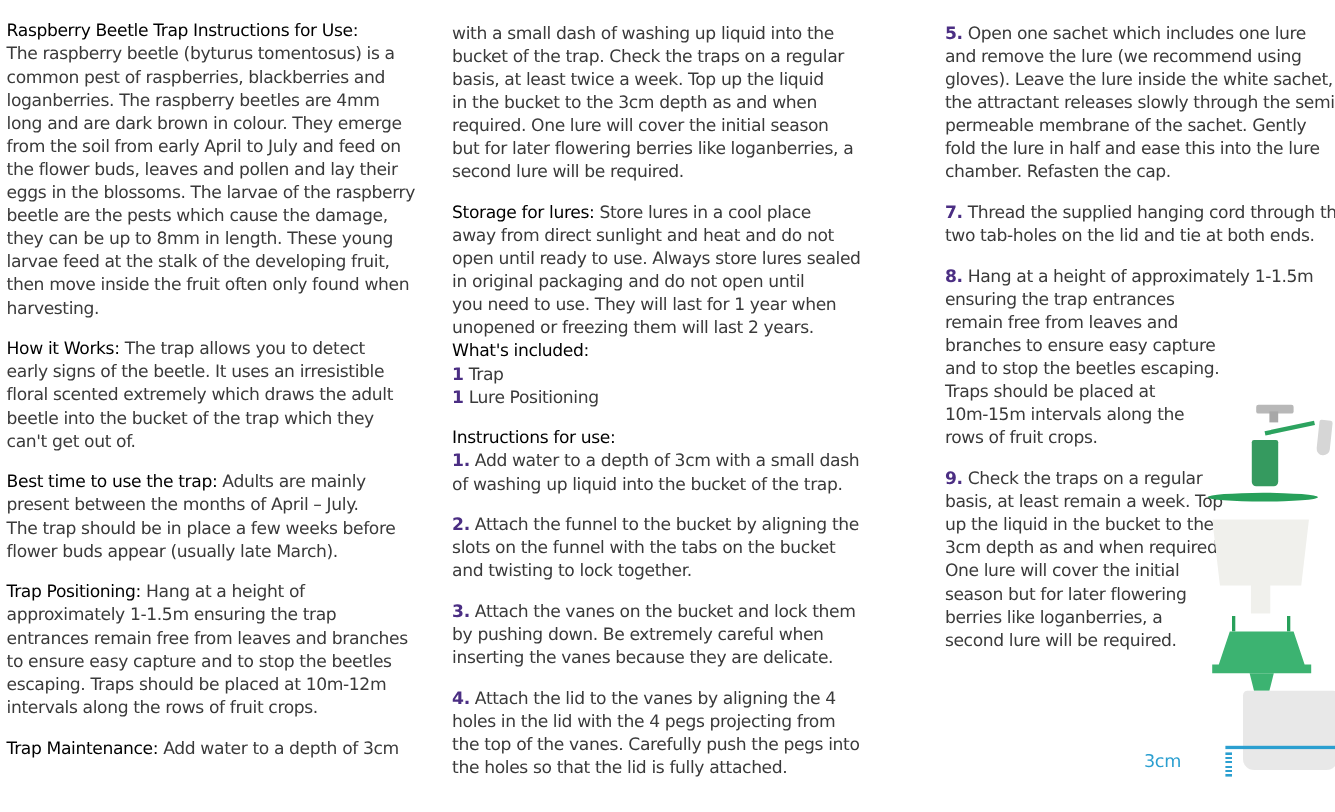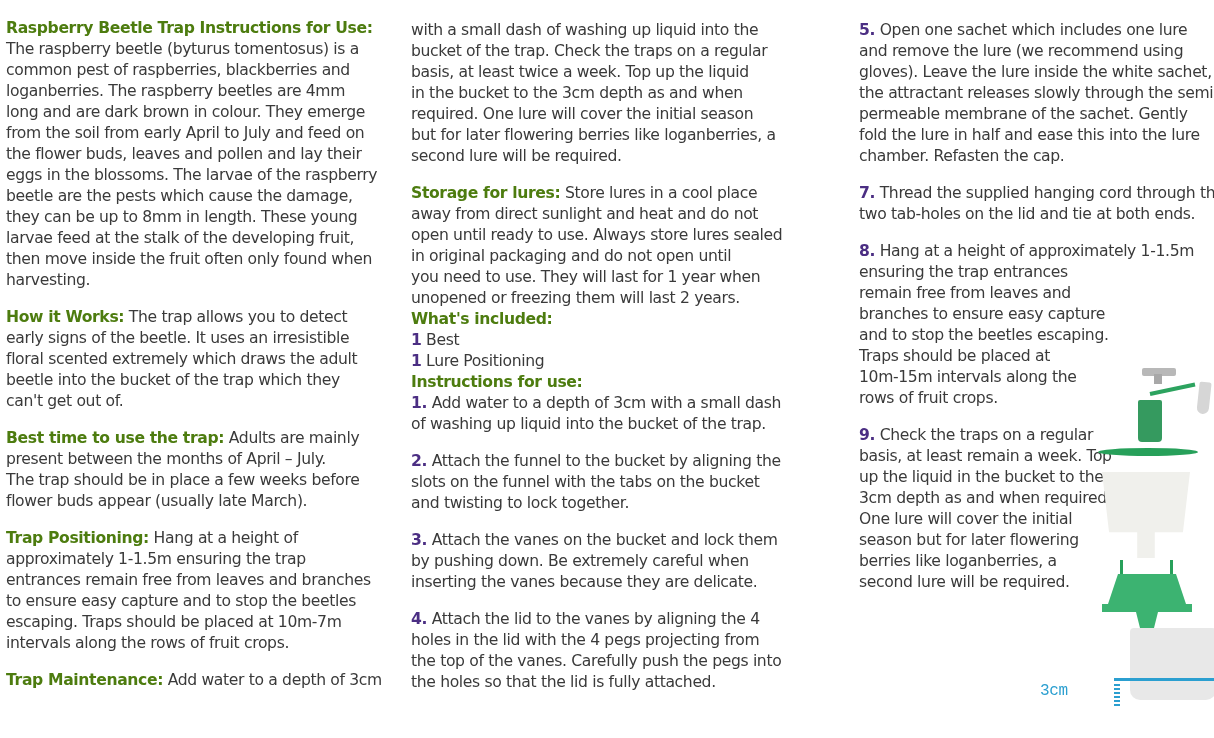--- a/index.html
+++ b/index.html
@@ -4,39 +4,39 @@
 <style>
   html, body { margin:0; padding:0; background:#ffffff; }
   body { width:1214px; height:738px; overflow:hidden; position:relative;
          font-family:"DejaVu Sans", "Liberation Sans", sans-serif; color:#3a3a3a; }
   .col { position:absolute; top:18px; font-size:15.6px; line-height:21px; letter-spacing:-0.35px; }
   .col1 { left:6px; width:392px; }
   .col2 { left:411px; width:395px; top:20px; }
   .col3 { left:859px; width:392px; top:20px; }
   .para { margin:0 0 16px 0; white-space:pre-line; }
   .tight { margin-bottom:0; }
-  .h { color:#4d7c0f; font-weight:bold; }
+  .h { color:#000000; font-weight:normal; }
   .num { color:#4b2e83; font-weight:bold; }
   .narrow { width:275px; }
   
   .trap { position:absolute; left:1030px; top:360px; width:184px; height:370px; }
   .part { position:absolute; }
   .cap { left:112px; top:8px; width:34px; height:8px; background:#b8b8b8; border-radius:2px; }
   .cap-stem { left:124px; top:14px; width:8px; height:10px; background:#a8a8a8; }
   .sachet { left:168px; top:22px; width:12px; height:32px; background:#d6d6d6; border-radius:2px 2px 6px 6px; transform:rotate(6deg); }
   .cage { left:108px; top:40px; width:24px; height:42px; background:#1f8f4e; border-radius:2px 2px 4px 4px; opacity:0.9; }
   .cage-arm { left:120px; top:32px; width:46px; height:4px; background:#2ca35f; transform:rotate(-12deg); transform-origin:left; }
   .lid { left:68px; top:88px; width:100px; height:8px; background:#27a05a; border-radius:50%; }
   .vanes { left:72px; top:112px; width:88px; height:86px; background:#f0f0ec; clip-path:polygon(0 0,100% 0,92% 70%,60% 70%,60% 100%,40% 100%,40% 70%,8% 70%); }
   .funnel { left:68px; top:200px; width:98px; height:72px; }
   .bucket { left:100px; top:268px; width:86px; height:72px; background:#e4e4e4; border-radius:4px 4px 10px 10px; opacity:0.85; }
   .waterline { left:84px; top:318px; width:116px; height:3px; background:#2b9fd0; }
   .ticks { left:84px; top:324px; width:6px; height:22px;
            background:repeating-linear-gradient(#2b9fd0 0 2px, transparent 2px 4px); }
-  .mm-label { left:10px; top:322px; font-size:16px; color:#2b9fd0; letter-spacing:-0.3px;font-family:Liberation Mono, monospace; }
+  .mm-label { left:10px; top:322px; font-size:16px; color:#2b9fd0; letter-spacing:-0.3px; }
 </style>
 </head>
 <body>
 
 <div class="col col1">
   <p class="para tight"><span class="h">Raspberry Beetle Trap Instructions for Use:</span>
 <span>The raspberry beetle (byturus tomentosus) is a
 common pest of raspberries, blackberries and
 loganberries. The raspberry beetles are 4mm
 long and are dark brown in colour. They emerge
@@ -55,42 +55,42 @@
 beetle into the bucket of the trap which they
 can't get out of.</span></p>
   <p class="para"><span class="h">Best time to use the trap:</span><span> Adults are mainly
 present between the months of April – July.
 The trap should be in place a few weeks before
 flower buds appear (usually late March).</span></p>
   <p class="para"><span class="h">Trap Positioning:</span><span> Hang at a height of
 approximately 1-1.5m ensuring the trap
 entrances remain free from leaves and branches
 to ensure easy capture and to stop the beetles
-escaping. Traps should be placed at 10m-7m
+escaping. Traps should be placed at 10m-12m
 intervals along the rows of fruit crops.</span></p>
   <p class="para"><span class="h">Trap Maintenance:</span><span> Add water to a depth of 3cm</span></p>
 </div>
 
 <div class="col col2">
   <p class="para">with a small dash of washing up liquid into the
 bucket of the trap. Check the traps on a regular
 basis, at least twice a week. Top up the liquid
 in the bucket to the 3cm depth as and when
 required. One lure will cover the initial season
 but for later flowering berries like loganberries, a
 second lure will be required.</p>
   <p class="para tight"><span class="h">Storage for lures:</span><span> Store lures in a cool place
 away from direct sunlight and heat and do not
 open until ready to use. Always store lures sealed
 in original packaging and do not open until
 you need to use. They will last for 1 year when
 unopened or freezing them will last 2 years.</span></p>
-  <div style="margin-bottom:0">
+  <div style="margin-bottom:16px">
     <div class="h">What's included:</div>
-    <div><span class="num">1</span><span> Best</span></div>
+    <div><span class="num">1</span><span> Trap</span></div>
     <div><span class="num">1</span><span> Lure Positioning</span></div>
   </div>
   <div class="h">Instructions for use:</div>
   <p class="para"><span class="num">1.</span><span> Add water to a depth of 3cm with a small dash
 of washing up liquid into the bucket of the trap.</span></p>
   <p class="para"><span class="num">2.</span><span> Attach the funnel to the bucket by aligning the
 slots on the funnel with the tabs on the bucket
 and twisting to lock together.</span></p>
   <p class="para"><span class="num">3.</span><span> Attach the vanes on the bucket and lock them
 by pushing down. Be extremely careful when

